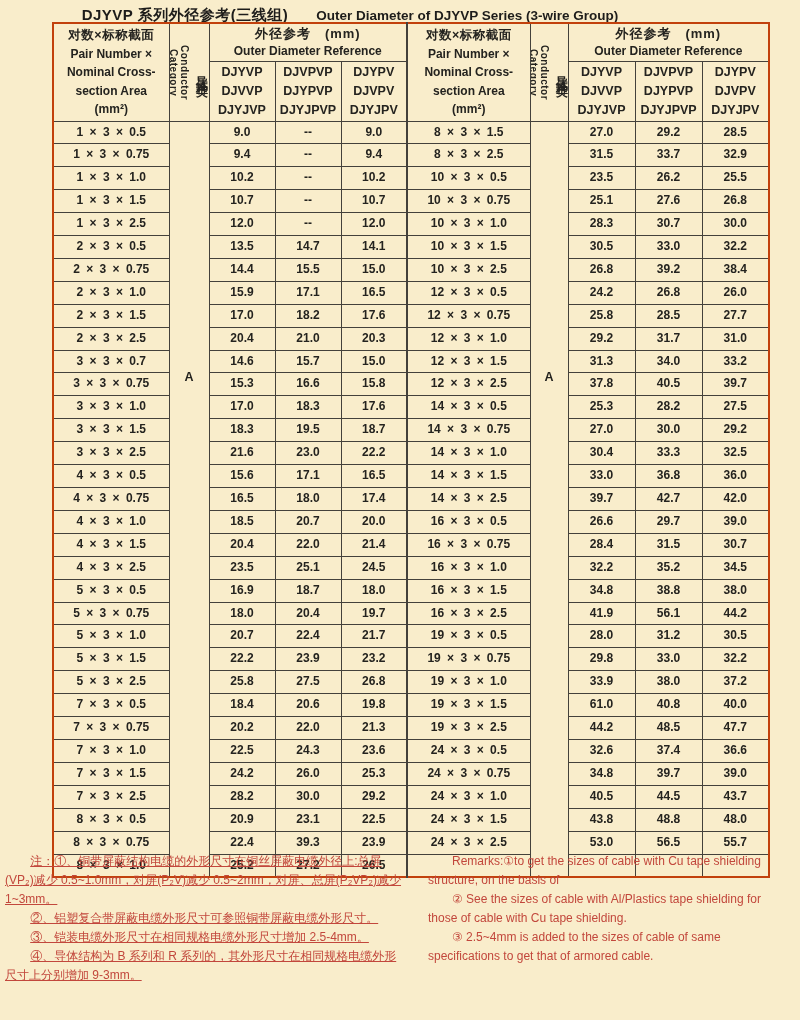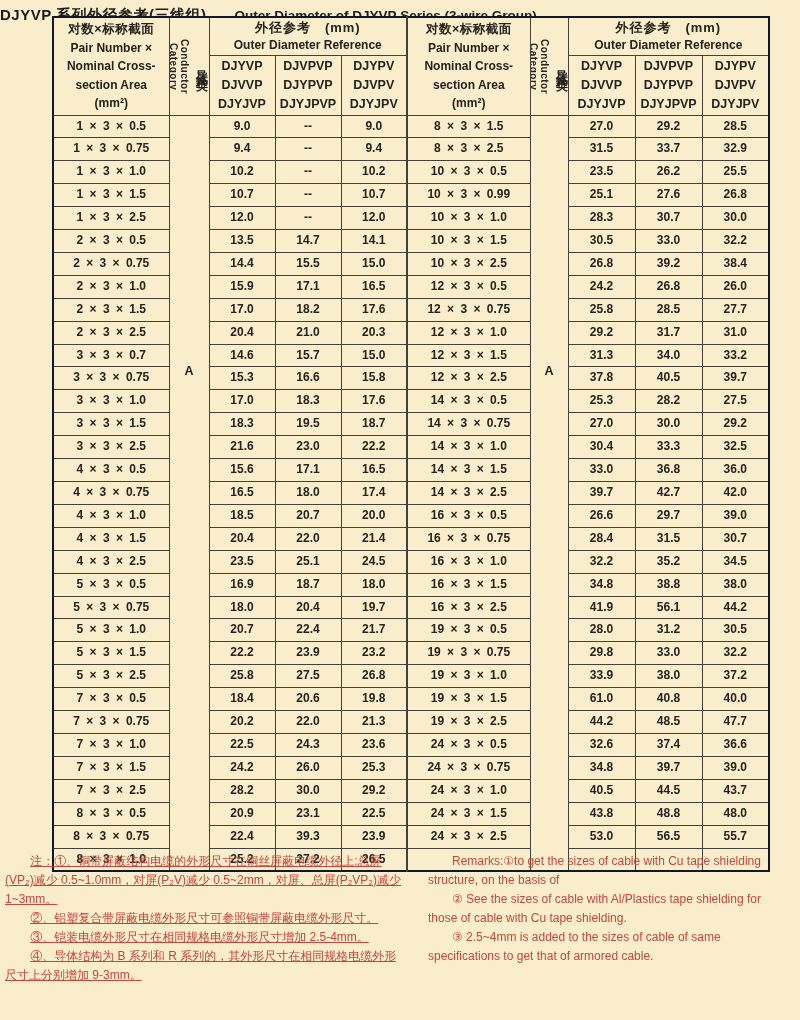--- a/index.html
+++ b/index.html
@@ -7,31 +7,31 @@
   body {
     width:800px; height:1020px;
     background:#f9edcb;
     font-family:"Liberation Sans", sans-serif;
     color:#24231f;
     position:relative;
     overflow:hidden;
   }
   .title-row{
     position:absolute; top:6px; left:0; width:700px;
-    text-align:left; white-space:nowrap;
+    text-align:center; white-space:nowrap;
   }
   .title-zh{ font-size:15px; font-weight:bold; color:#1d1c1a; margin-right:28px; letter-spacing:0.5px;}
   .title-en{ font-size:13.5px; font-weight:bold; color:#1d1c1a; }
 
   table.diam{
-    position:absolute; top:16px; left:52px;
+    position:absolute; top:22px; left:52px;
     width:716px;
     border-collapse:collapse;
     table-layout:fixed;
-    border:2px solid #0f172a;
+    border:2px solid #c2410c;
   }
   .diam th, .diam td{
     border:1px solid #44413b;
     text-align:center;
     vertical-align:middle;
     padding:0;
     overflow:hidden;
   }
   .mid{ border-left:2px solid #44413b !important; }
   thead th{ font-weight:bold; background:#f9edcb; }
@@ -179,21 +179,21 @@
         <td class="spec mid">10 × 3 × 0.5</td>
         <td class="num">23.5</td>
         <td class="num">26.2</td>
         <td class="num">25.5</td>
       </tr>
       <tr>
         <td class="spec">1 × 3 × 1.5</td>
         <td class="num">10.7</td>
         <td class="num">--</td>
         <td class="num">10.7</td>
-        <td class="spec mid">10 × 3 × 0.99</td>
+        <td class="spec mid">10 × 3 × 0.75</td>
         <td class="num">25.1</td>
         <td class="num">27.6</td>
         <td class="num">26.8</td>
       </tr>
       <tr>
         <td class="spec">1 × 3 × 2.5</td>
         <td class="num">12.0</td>
         <td class="num">--</td>
         <td class="num">12.0</td>
         <td class="spec mid">10 × 3 × 1.0</td>

